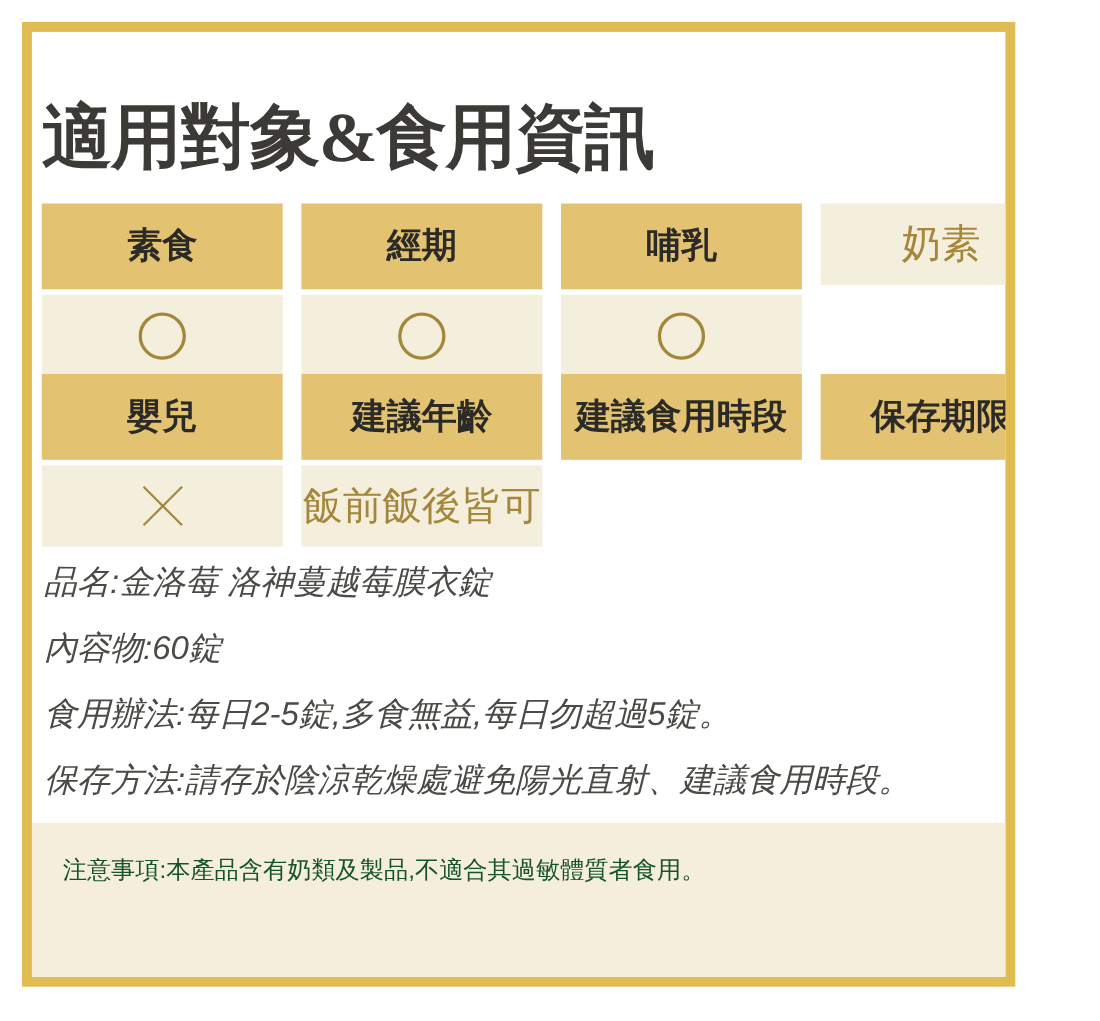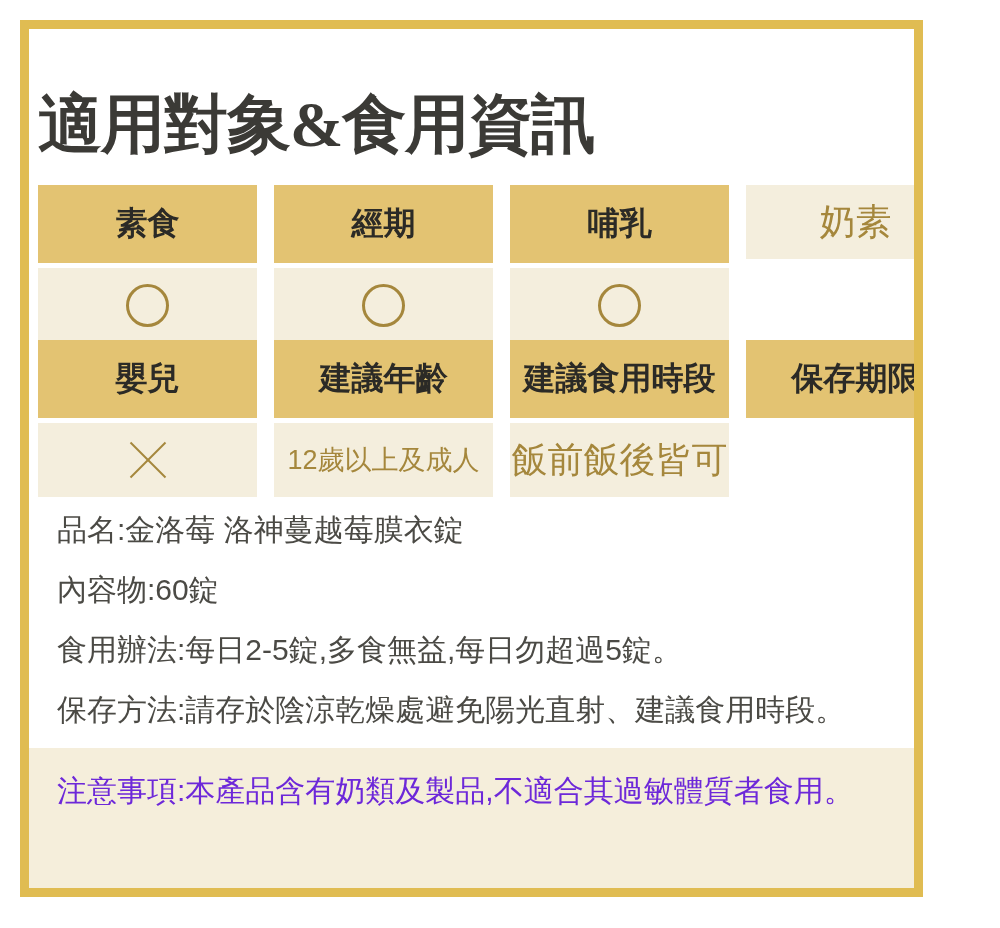--- a/index.html
+++ b/index.html
@@ -39,29 +39,29 @@
     white-space:nowrap;
   }
   .td.small{font-size:27px;}
   .td.large{font-size:35px;}
   .circle-shape{
     width:43px;height:43px;border:3px solid #a5873c;border-radius:50%;
     box-sizing:border-box;
   }
   .cross-shape{display:block;}
   .info{
-    position:absolute;left:28px;top:484px;width:900px;
-    color:#4b4a45;font-size:30px;line-height:34px;
+    position:absolute;left:11px;top:484px;width:900px;
+    color:#4b4a45;font-size:30px;line-height:34px;font-style:italic;
   }
   .info .line{margin:0 0 26px 0;white-space:nowrap;}
   .note{
     position:absolute;left:0;right:0;top:719px;bottom:0;
     background:#f5eedb;box-sizing:border-box;
     padding:26px 0 0 28px;
-    color:#6d28d9;font-size:30px;line-height:34px;white-space:nowrap;
+    color:#14532d;font-size:22px;line-height:34px;white-space:nowrap;
   }
 </style>
 </head>
 <body>
 
 <div class="frame">
 
   <h1 class="title">適用對象&amp;食用資訊</h1>
 
   <div class="grid grid-1">
@@ -86,21 +86,20 @@
     <div class="th">建議年齡</div>
     <div class="th">建議食用時段</div>
     <div class="th">保存期限</div>
 
     <div class="td">
       <svg class="cross-shape" width="38" height="38" viewBox="0 0 38 38">
         <line x1="1.5" y1="1.5" x2="36.5" y2="36.5" stroke="#a5873c" stroke-width="2"></line>
         <line x1="36.5" y1="1.5" x2="1.5" y2="36.5" stroke="#a5873c" stroke-width="2"></line>
       </svg>
     </div>
-    <div class="td small">12歲以上及成人</div>
     <div class="td">飯前飯後皆可</div>
   </div>
 
   <div class="info">
     <p class="line">品名:金洛莓 洛神蔓越莓膜衣錠</p>
     <p class="line">內容物:60錠</p>
     <p class="line">食用辦法:每日2-5錠,多食無益,每日勿超過5錠。</p>
     <p class="line">保存方法:請存於陰涼乾燥處避免陽光直射、建議食用時段。</p>
   </div>
 

